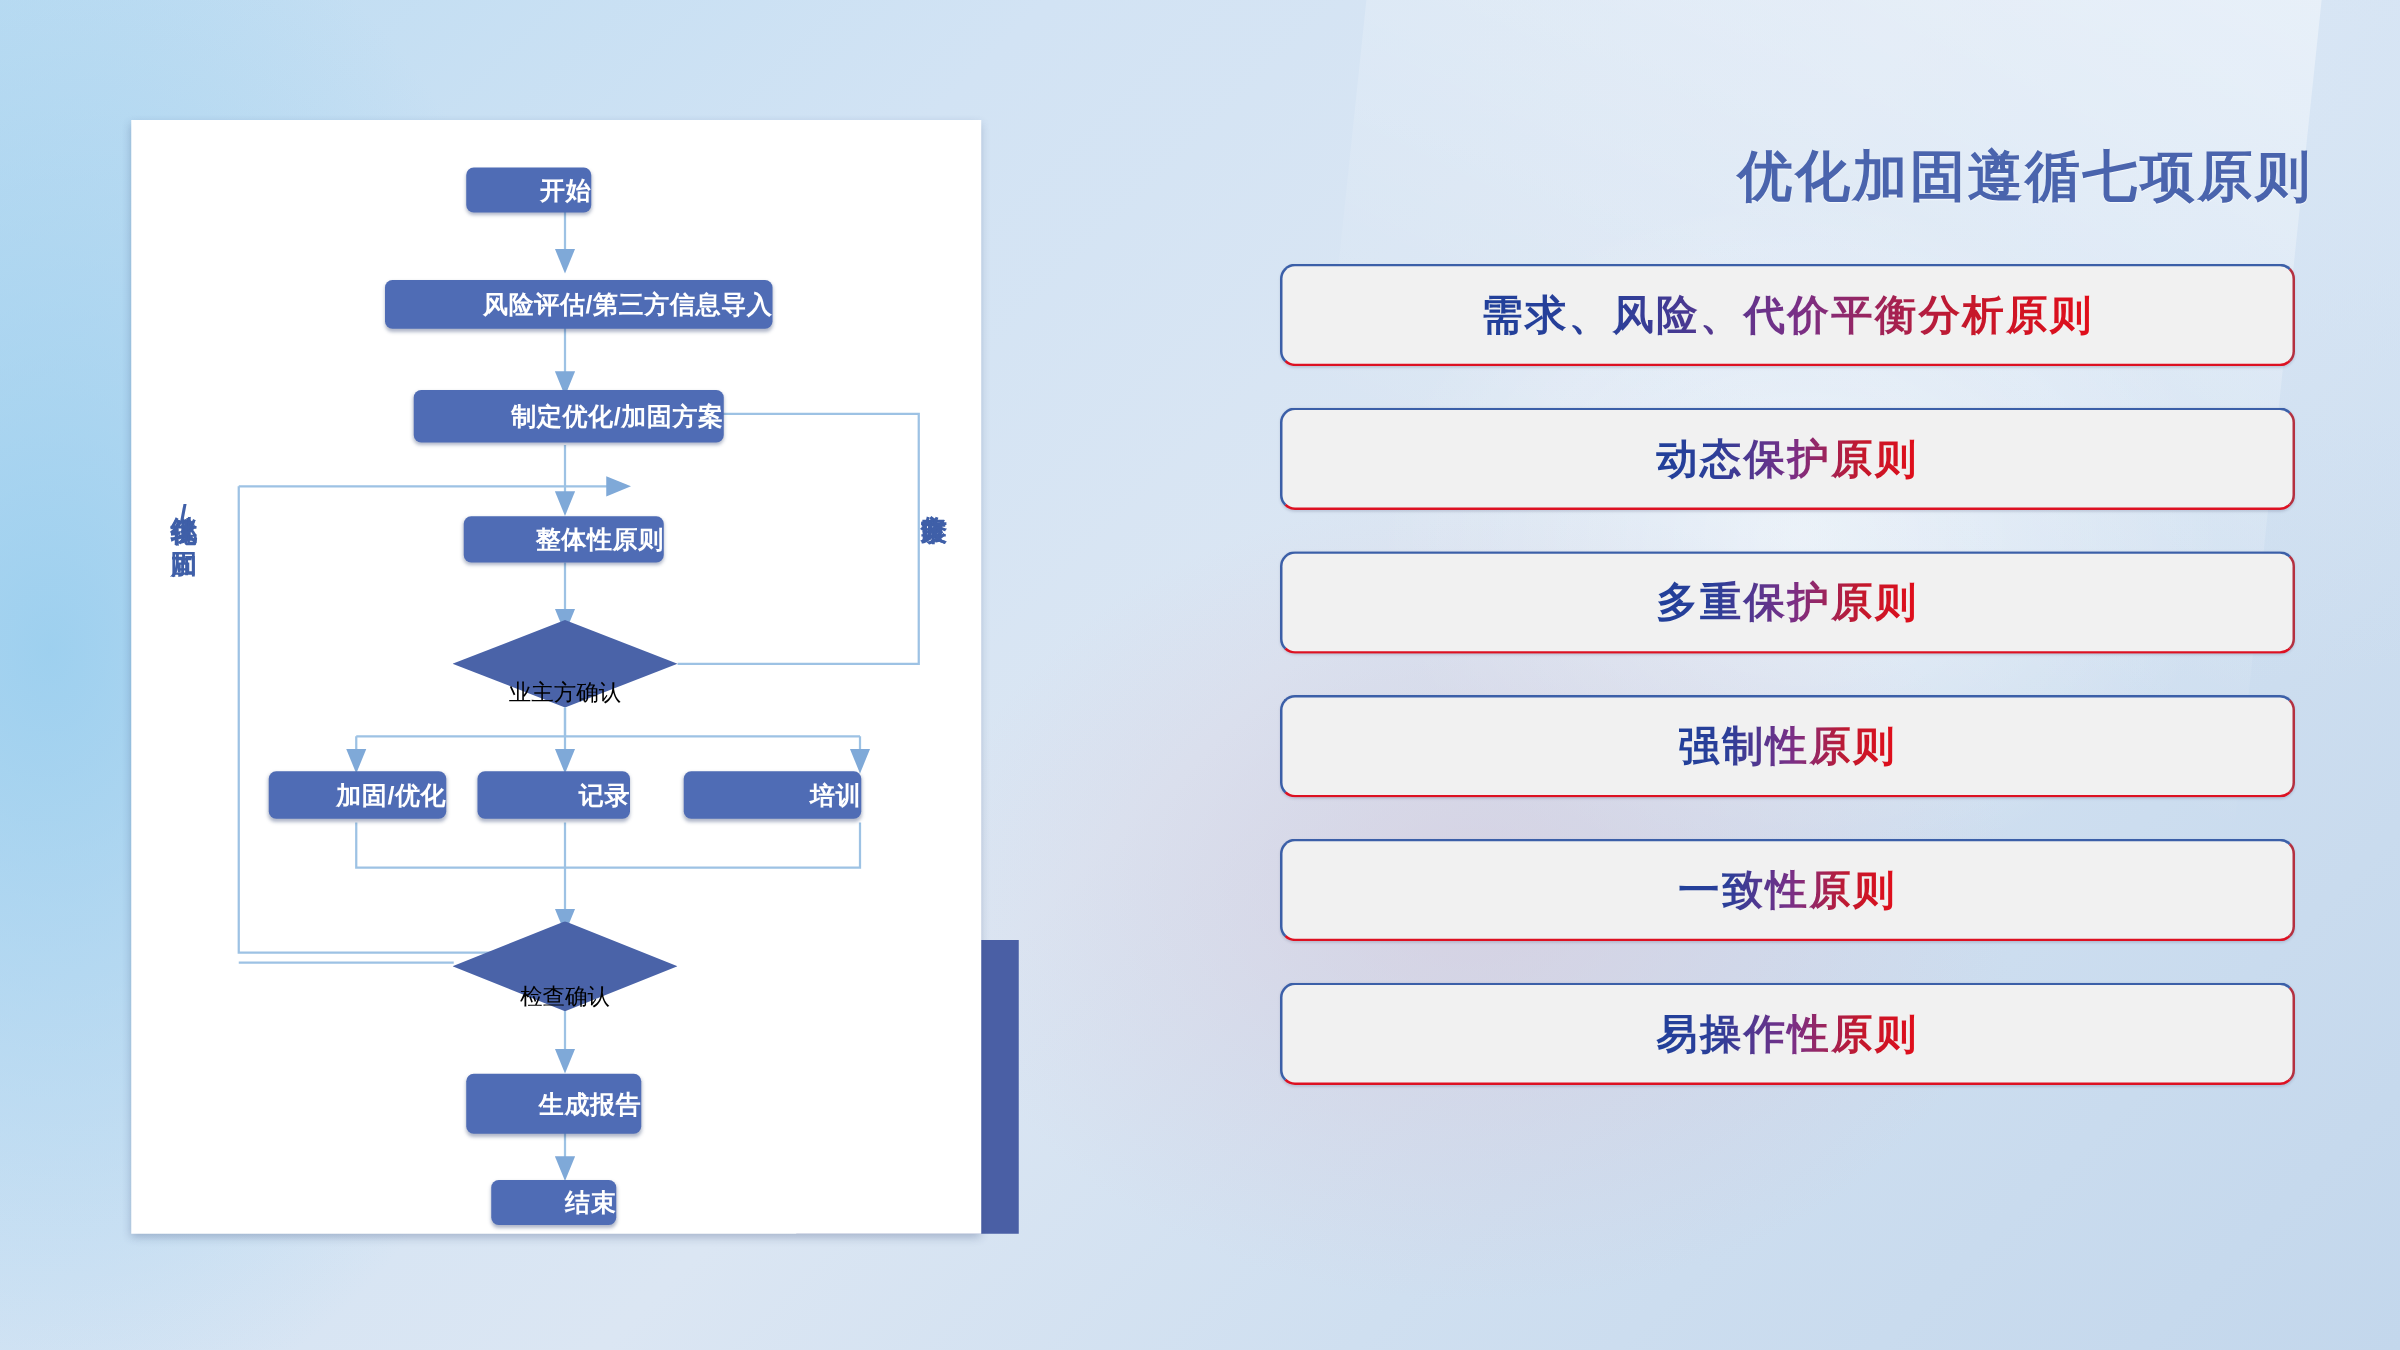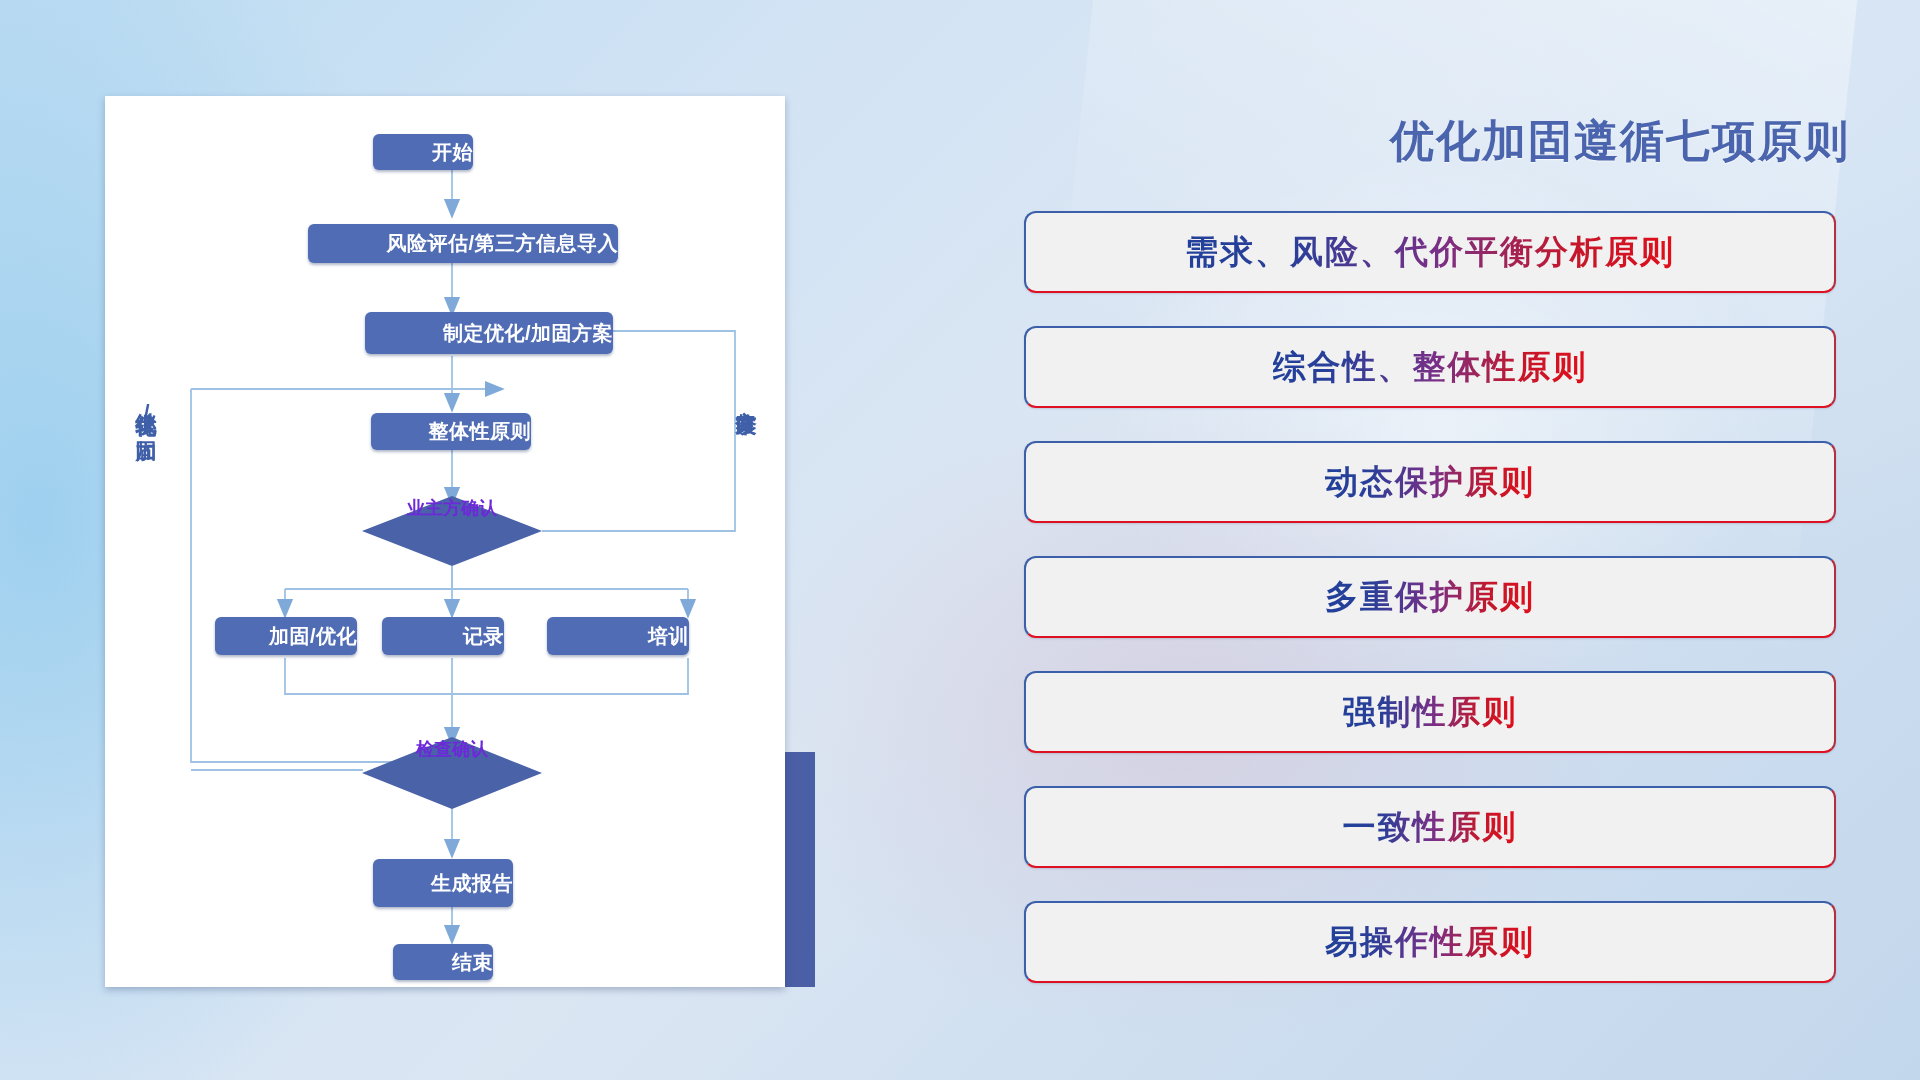--- a/index.html
+++ b/index.html
@@ -24,21 +24,21 @@
 
   
   #accent-block{position:absolute;left:637px;top:752px;width:178px;height:235px;background:#4a5fa5;}
   #flow-card{position:absolute;left:105px;top:96px;width:680px;height:891px;background:#ffffff;
      box-shadow:0 3px 7px rgba(40,60,110,.30);}
   #flow-canvas{position:absolute;inset:0;}
   .node{position:absolute;background:#4f6cb5;color:#fff;border-radius:6px;
      display:flex;align-items:center;justify-content:flex-end;text-align:center;
      font-weight:700;letter-spacing:.5px;box-shadow:0 2px 3px rgba(30,50,100,.35);
      font-family:"Liberation Sans","DejaVu Sans",sans-serif;}
-  .diamond{position:absolute;color:#6d28d9;font-weight:700;display:flex;align-items:flex-start;
+  .diamond{position:absolute;color:#000000;font-weight:400;display:flex;align-items:flex-end;
      justify-content:center;text-align:center;}
   .diamond .dshape{position:absolute;inset:0;background:#4a63a8;
      clip-path:polygon(50% 0,100% 50%,50% 100%,0 50%);}
   .diamond .dtxt{position:relative;z-index:2;}
   .sidelabel{position:absolute;color:#3f5fa8;font-weight:700;line-height:1.05;
      writing-mode:vertical-rl;text-orientation:upright;letter-spacing:1px;}
 
   
   #right{position:absolute;left:1010px;top:96px;width:840px;height:920px;}
   #panel-title{font-size:44px;font-weight:700;color:#4a64ad;text-align:right;
@@ -106,21 +106,21 @@
   </svg>
 
   <div class="node" style="left:268px;top:38px;width:100px;height:36px;font-size:20px;">
     <span>开始</span>
   </div>
 
   <div class="node" style="left:203px;top:128px;width:310px;height:39px;font-size:20px;">
     <span>风险评估/第三方信息导入</span>
   </div>
 
-  <div class="node" style="left:226px;top:216px;width:248px;height:42px;font-size:20px;margin-left:34px;">
+  <div class="node" style="left:226px;top:216px;width:248px;height:42px;font-size:20px;">
     <span>制定优化/加固方案</span>
   </div>
 
   <div class="node" style="left:266px;top:317px;width:160px;height:37px;font-size:20px;">
     <span>整体性原则</span>
   </div>
 
   <div class="diamond" style="left:257px;top:400px;width:180px;height:70px;font-size:18px;">
     <span class="dshape"></span>
     <span class="dtxt">业主方确认</span>
@@ -162,23 +162,20 @@
 </div>
 
 <div id="right">
 
   <div id="panel-title">优化加固遵循七项原则</div>
 
   <div class="card">
     <span class="card-label">需求、风险、代价平衡分析原则</span>
   </div>
   <div class="card">
-    <span class="card-label">综合性、整体性原则</span>
-  </div>
-  <div class="card">
     <span class="card-label">动态保护原则</span>
   </div>
   <div class="card">
     <span class="card-label">多重保护原则</span>
   </div>
   <div class="card">
     <span class="card-label">强制性原则</span>
   </div>
   <div class="card">
     <span class="card-label">一致性原则</span>

